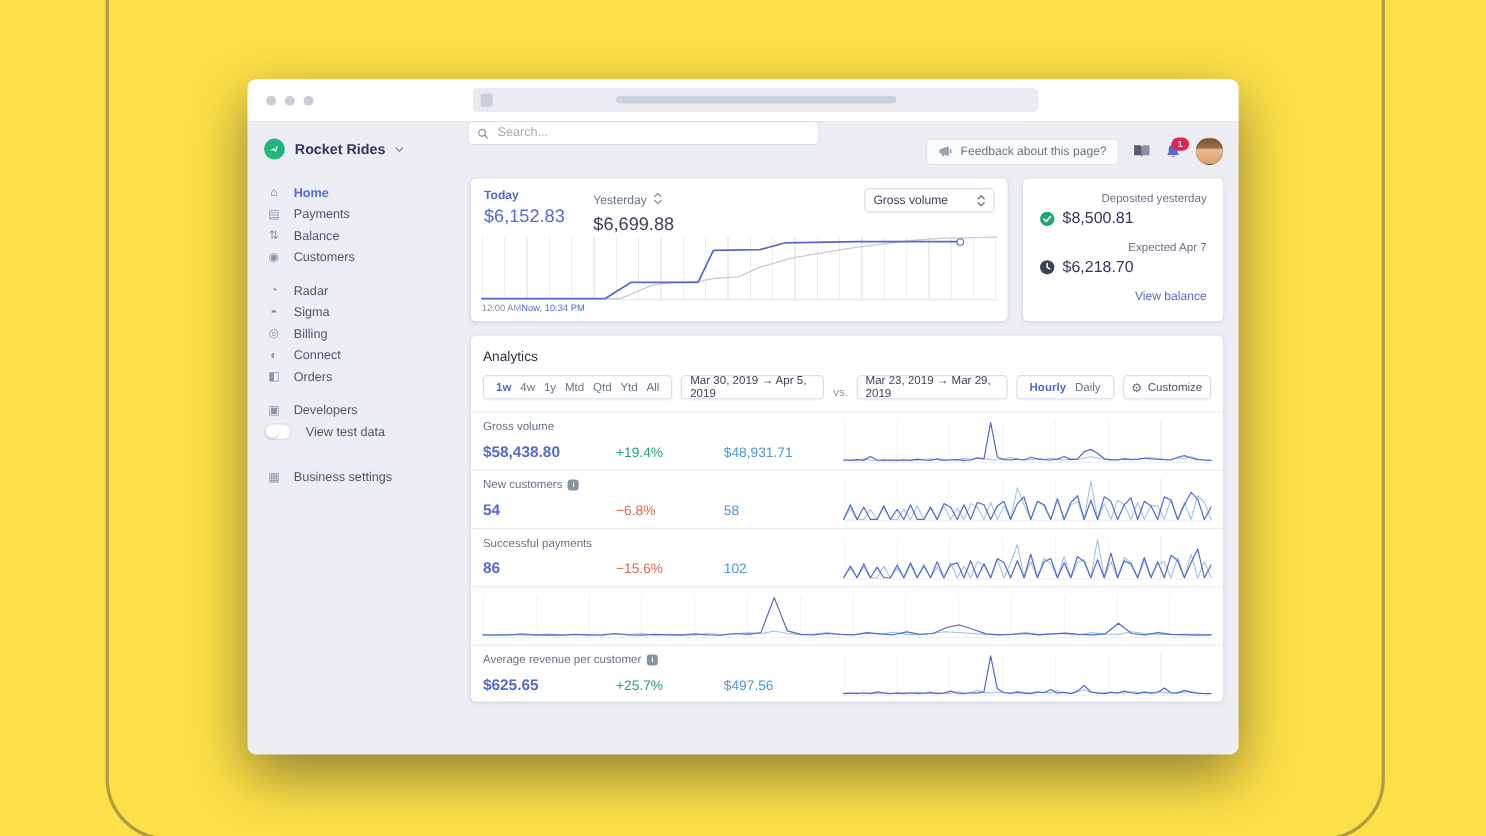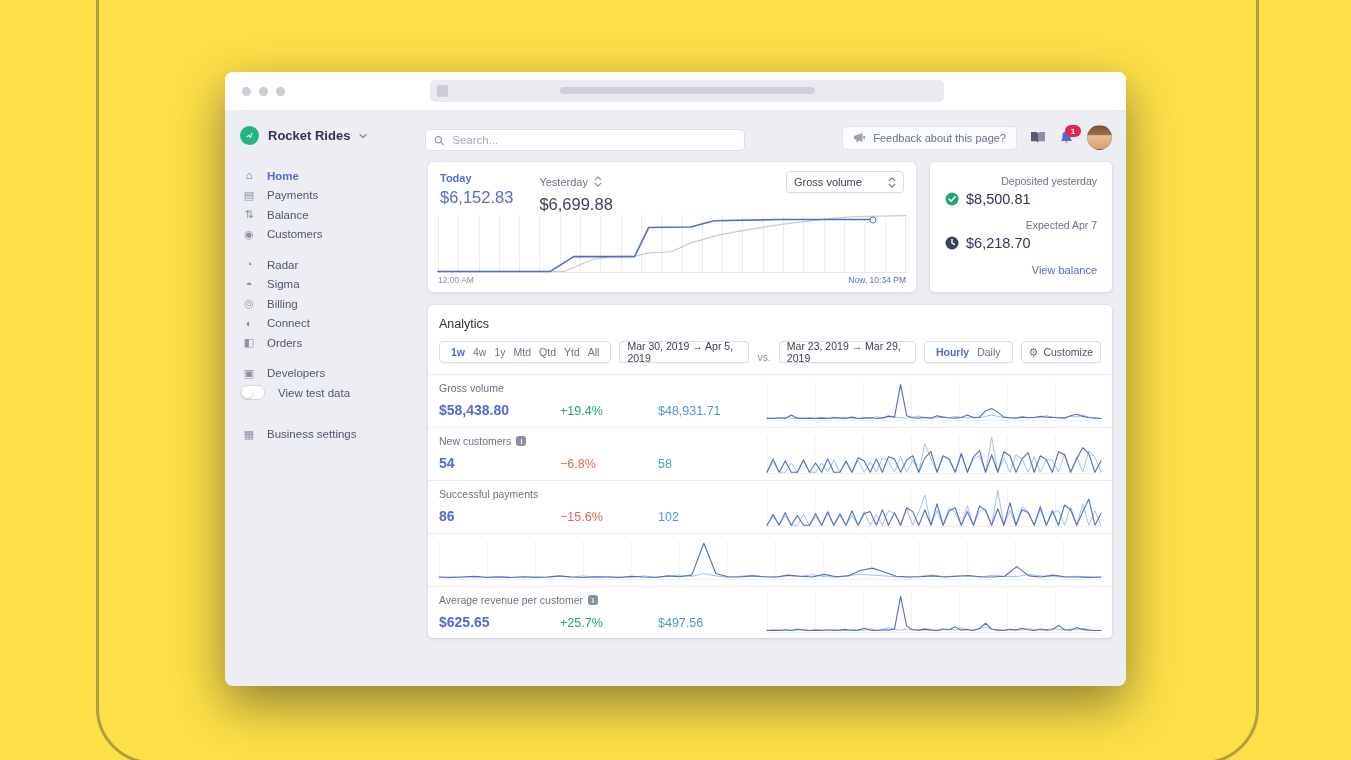--- a/index.html
+++ b/index.html
@@ -23,41 +23,41 @@
   .nav{position:absolute;left:17px;top:56px;right:8px;}
   .nav-item{display:flex;align-items:center;gap:11px;height:19.5px;font-size:11.5px;color:#4f566b;cursor:pointer;}
   .nav-item .g{width:14px;text-align:center;font-size:11px;color:#8b93a7;line-height:1;}
   .nav-item.active{color:#556cd6;font-weight:700;}
   .nav-item.active .g{color:#556cd6;}
   .nav-gap{height:11px;}
   .toggle{width:23px;height:13px;border-radius:7px;background:#fff;border:1px solid #d4d9e2;position:relative;margin-right:2px;margin-left:-2px;}
   .toggle .knob{position:absolute;left:1px;top:1px;width:11px;height:11px;border-radius:50%;background:#fff;box-shadow:0 1px 2px rgba(0,0,0,.25);}
   
   .main{position:absolute;left:196px;top:38px;right:0;bottom:0;}
-  .search{position:absolute;left:4px;top:19px;width:320px;height:22px;background:#fff;border:1px solid #dadfe8;border-radius:5px;display:flex;align-items:center;gap:6px;padding:0 8px;box-sizing:border-box;}
+  .search{position:absolute;left:4px;top:0;width:320px;height:22px;background:#fff;border:1px solid #dadfe8;border-radius:5px;display:flex;align-items:center;gap:6px;padding:0 8px;box-sizing:border-box;}
   .search input{border:none;outline:none;font-size:11.5px;color:#3c4257;width:100%;background:transparent;font-family:inherit;}
   .search input::placeholder{color:#a3acb9;}
   .tr-cluster{position:absolute;right:14px;top:15px;display:flex;align-items:center;gap:13px;}
   .feedback{display:flex;align-items:center;gap:7px;height:22px;padding:0 10px;background:#fbfcfd;border:1px solid #e0e4ea;border-radius:4px;font-size:11px;color:#697386;cursor:pointer;}
   .icon-btn{position:relative;cursor:pointer;display:flex;align-items:center;}
   .badge{position:absolute;top:-5px;right:-7px;min-width:12px;height:12px;border-radius:7px;background:#e0254f;color:#fff;font-size:8px;font-weight:700;display:flex;align-items:center;justify-content:center;padding:0 2px;}
   .avatar{width:23px;height:23px;border-radius:50%;background:linear-gradient(180deg,#7a5436 0%,#9c6f45 38%,#e9bd93 42%,#d8a172 100%);border:1px solid rgba(0,0,0,.1);cursor:pointer;}
   
   .card{position:absolute;background:#fff;border-radius:5px;box-shadow:0 0 0 1px rgba(50,60,90,.05),0 2px 5px rgba(50,60,90,.08);}
   .ov-card{left:7px;top:52px;width:488px;height:130px;}
   .ov-head{position:absolute;left:12px;top:10px;display:flex;gap:0;}
   .ov-lab{font-size:11px;color:#5469d4;font-weight:600;}
   .ov-lab.gray{color:#697386;font-weight:400;}
   .ov-val{font-size:16.5px;color:#5469d4;margin-top:4px;}
   .ov-val.dark{color:#3c4257;}
   .sorter{margin-left:6px;margin-top:1px;cursor:pointer;}
   .dropdown{position:absolute;right:12px;top:9px;height:22px;min-width:118px;background:#fff;border:1px solid #d8dce6;border-radius:4px;display:flex;align-items:center;justify-content:space-between;gap:8px;padding:0 7px;font-size:11px;color:#3c4257;box-sizing:border-box;cursor:pointer;box-shadow:0 1px 1px rgba(0,0,0,.04);}
   .ov-chart{position:absolute;left:10px;right:10px;top:53px;height:57px;border-bottom:1px solid #e3e8ee;
             background:repeating-linear-gradient(to right,#eaedf2 0 1px,transparent 1px 20.3px);}
-  .ov-axis{position:absolute;left:10px;right:10px;top:113px;display:flex;justify-content:space-between;font-size:8.5px;color:#8792a2;}
+  .ov-axis{position:absolute;left:10px;right:10px;top:113px;display:flex;font-size:8.5px;color:#8792a2;}
   .ov-axis .now{color:#5469d4;}
   .chart-host{position:relative;width:100%;height:100%;}
   .chart-host svg{position:absolute;inset:0;width:100%;height:100%;display:block;}
   .end-dot{position:absolute;width:5px;height:5px;border:1.5px solid #5469d4;background:#fff;border-radius:50%;transform:translate(-50%,-50%);}
   
   .dep-card{left:509px;top:52px;width:182px;height:130px;}
   .dep-lab{font-size:10.5px;color:#697386;}
   .dep-row{display:flex;align-items:center;gap:7px;margin-top:4px;}
   .dep-val{font-size:14.5px;color:#32325d;}
   .dep-inner{padding:13px 15px;text-align:right;}

